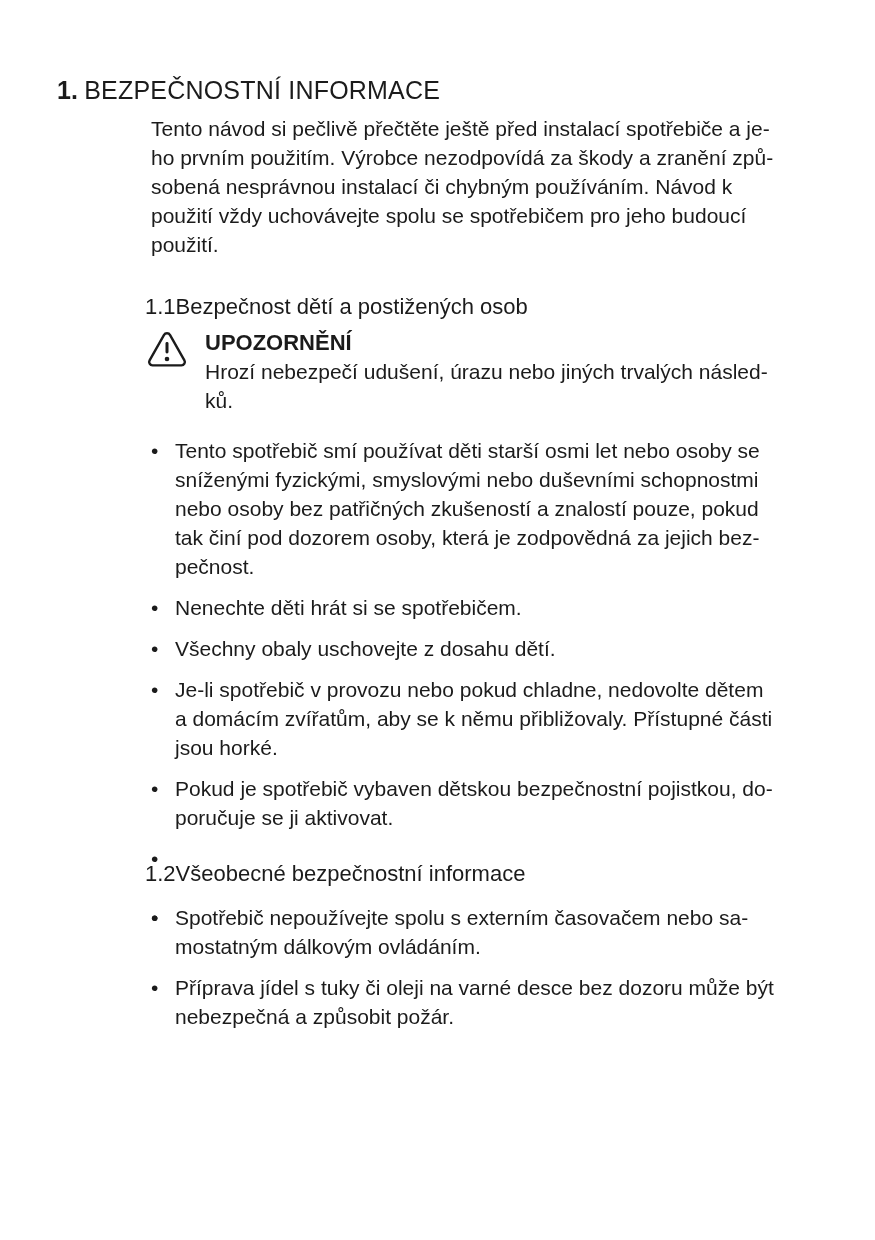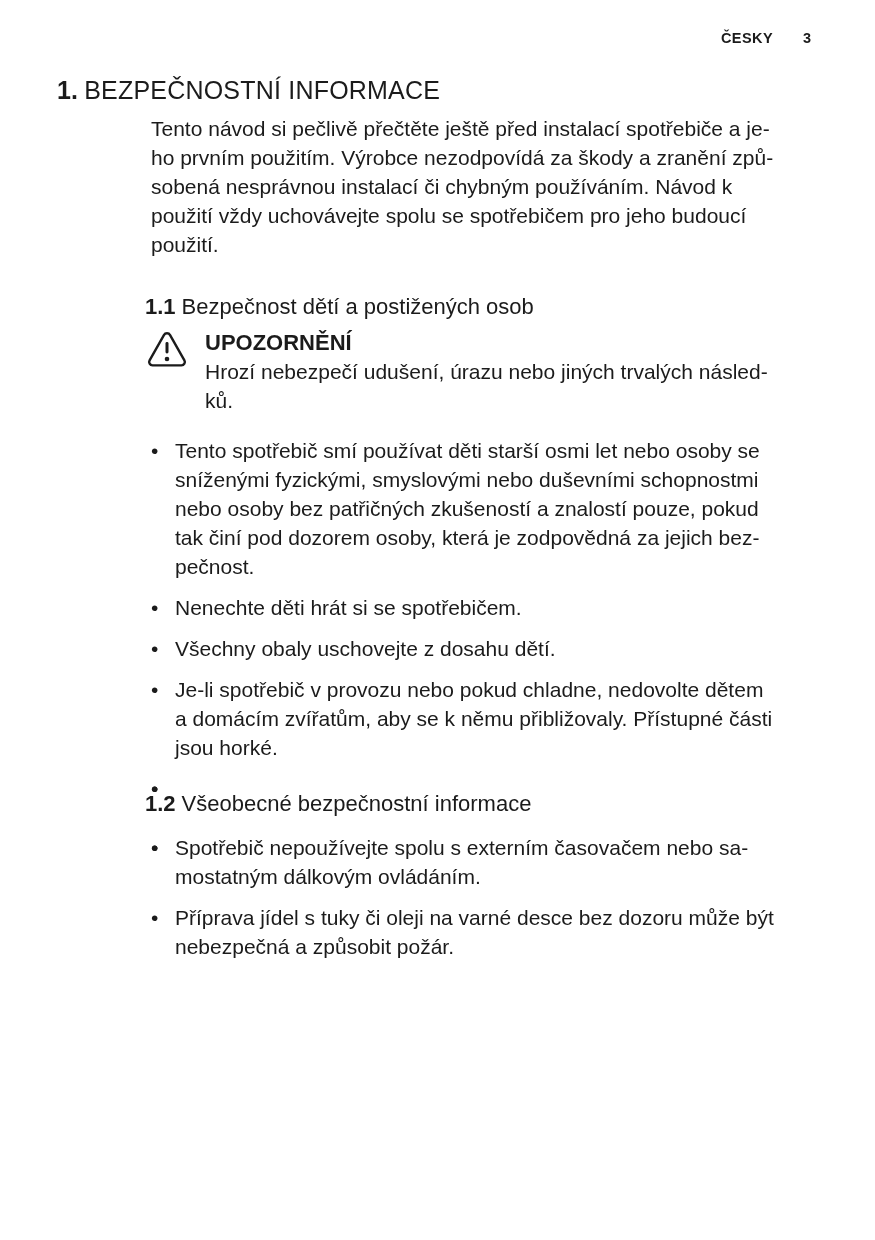--- a/index.html
+++ b/index.html
@@ -69,22 +69,21 @@
   
   .subsection-title {
     margin: 0;
     padding: 0;
     font-size: 22px;
     font-weight: normal;
     line-height: 27px;
     white-space: nowrap;
   }
   .subsection-title .subsection-number {
-    font-weight: bold;
-    margin-right: 6px;
+    font-weight: normal;
   }
   .subsection-title.first { margin-top: 34px; }
   .subsection-title.second { margin-top: 28px; }
   
   .warning {
     position: relative;
     margin-top: 8px;
     padding-left: 60px;
     min-height: 90px;
   }
@@ -119,24 +118,20 @@
     position: absolute;
     left: 6px;
     top: 0;
   }
 </style>
 </head>
 <body>
 
 <div class="page">
 
-  <div class="page-header">
-    <span class="lang-label">ČESKY</span>
-    <span class="page-number">3</span>
-  </div>
 
   <h1 class="chapter-title">
     <span class="chapter-number">1.</span><span>BEZPEČNOSTNÍ INFORMACE</span>
   </h1>
 
   <div class="content">
 
     <p class="intro lines">Tento návod si pečlivě přečtěte ještě před instalací spotřebiče a je-
 ho prvním použitím. Výrobce nezodpovídá za škody a zranění způ-
 sobená nesprávnou instalací či chybným používáním. Návod k
@@ -176,20 +171,22 @@
         <span class="lines">Všechny obaly uschovejte z dosahu dětí.</span>
       </li>
       <li>
         <span class="bullet-dot">•</span>
         <span class="lines">Je-li spotřebič v provozu nebo pokud chladne, nedovolte dětem
 a domácím zvířatům, aby se k němu přibližovaly. Přístupné části
 jsou horké.</span>
       </li>
       <li>
         <span class="bullet-dot">•</span>
+        <span class="lines">Pokud je spotřebič vybaven dětskou bezpečnostní pojistkou, do-
+poručuje se ji aktivovat.</span>
       </li>
       <li>
         <span class="bullet-dot">•</span>
       </li>
     </ul>
 
     <h2 class="subsection-title second">
       <span class="subsection-number">1.2</span><span>Všeobecné bezpečnostní informace</span>
     </h2>
 

